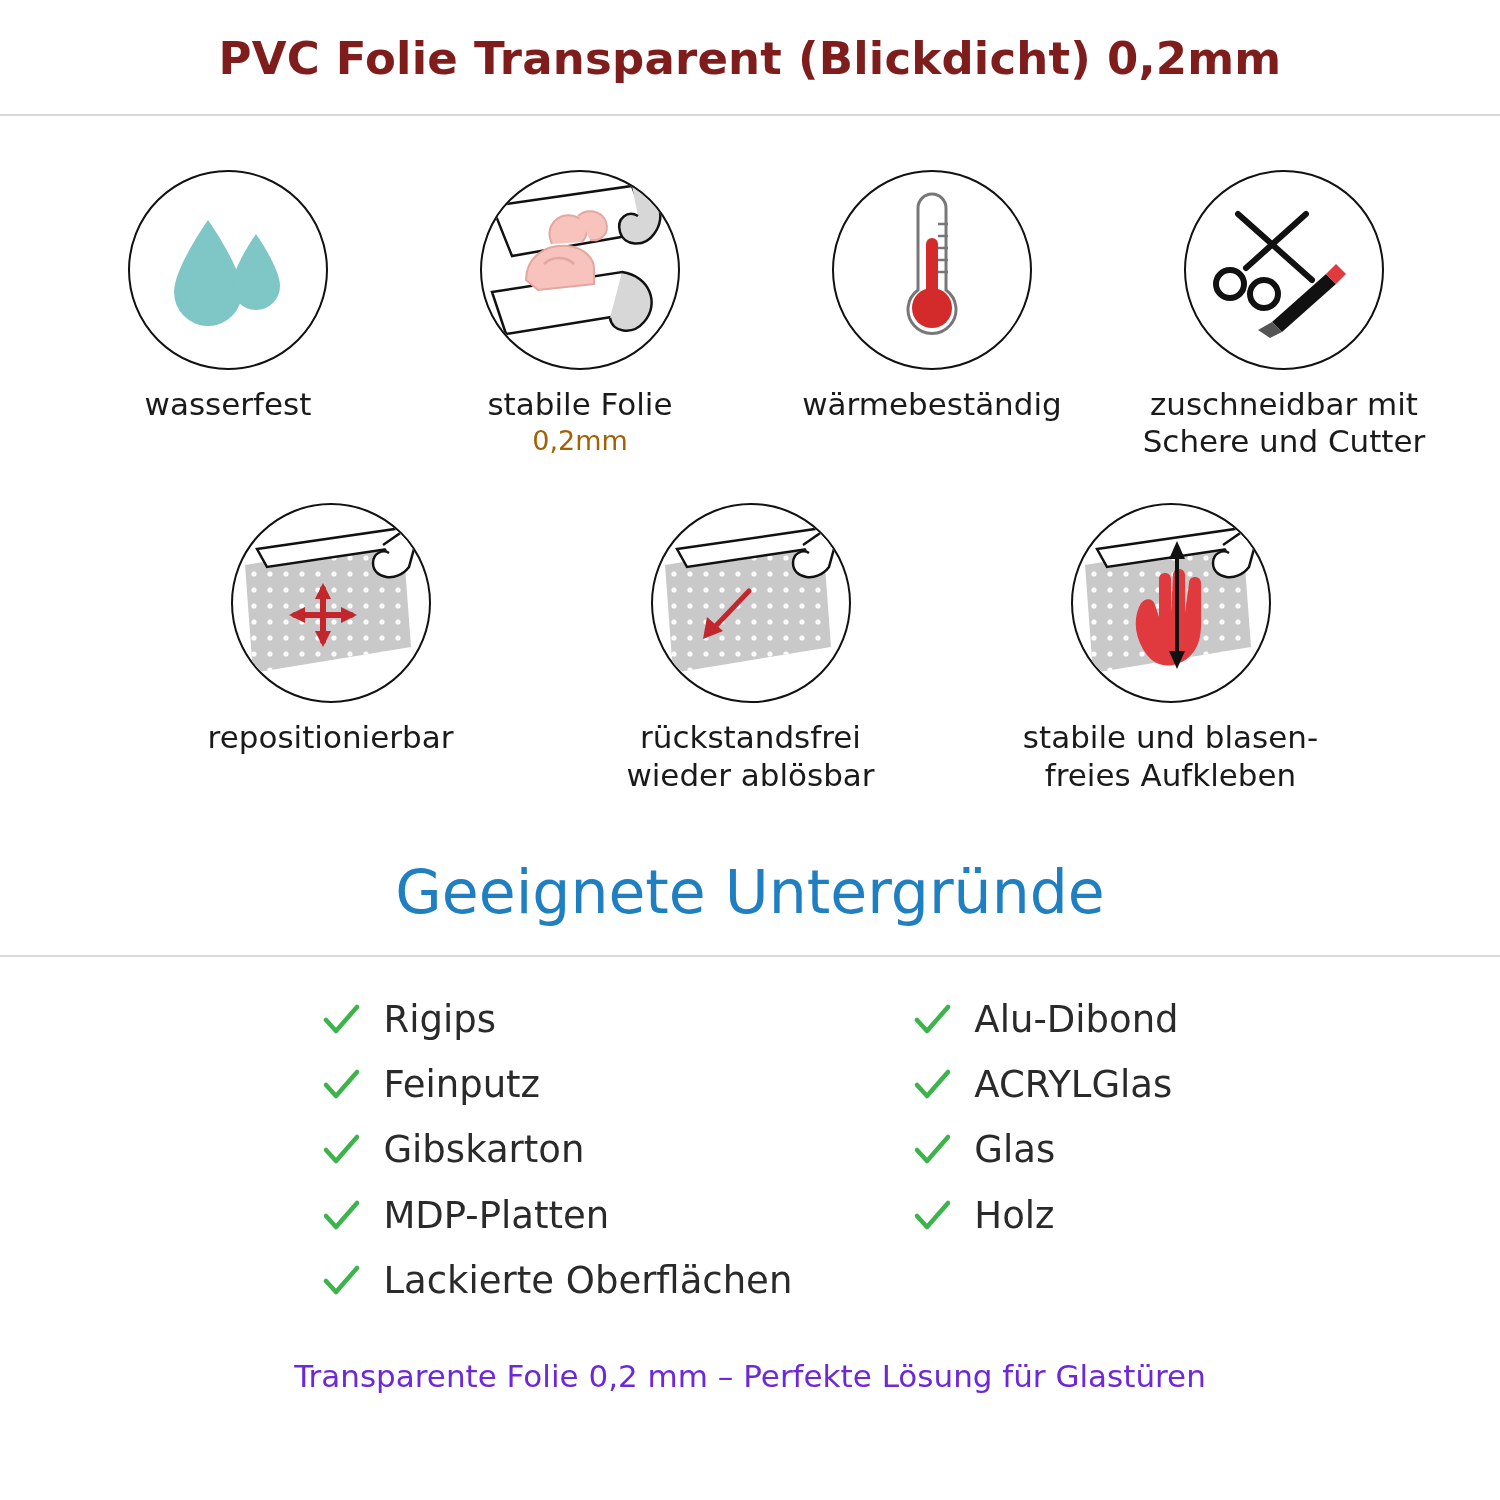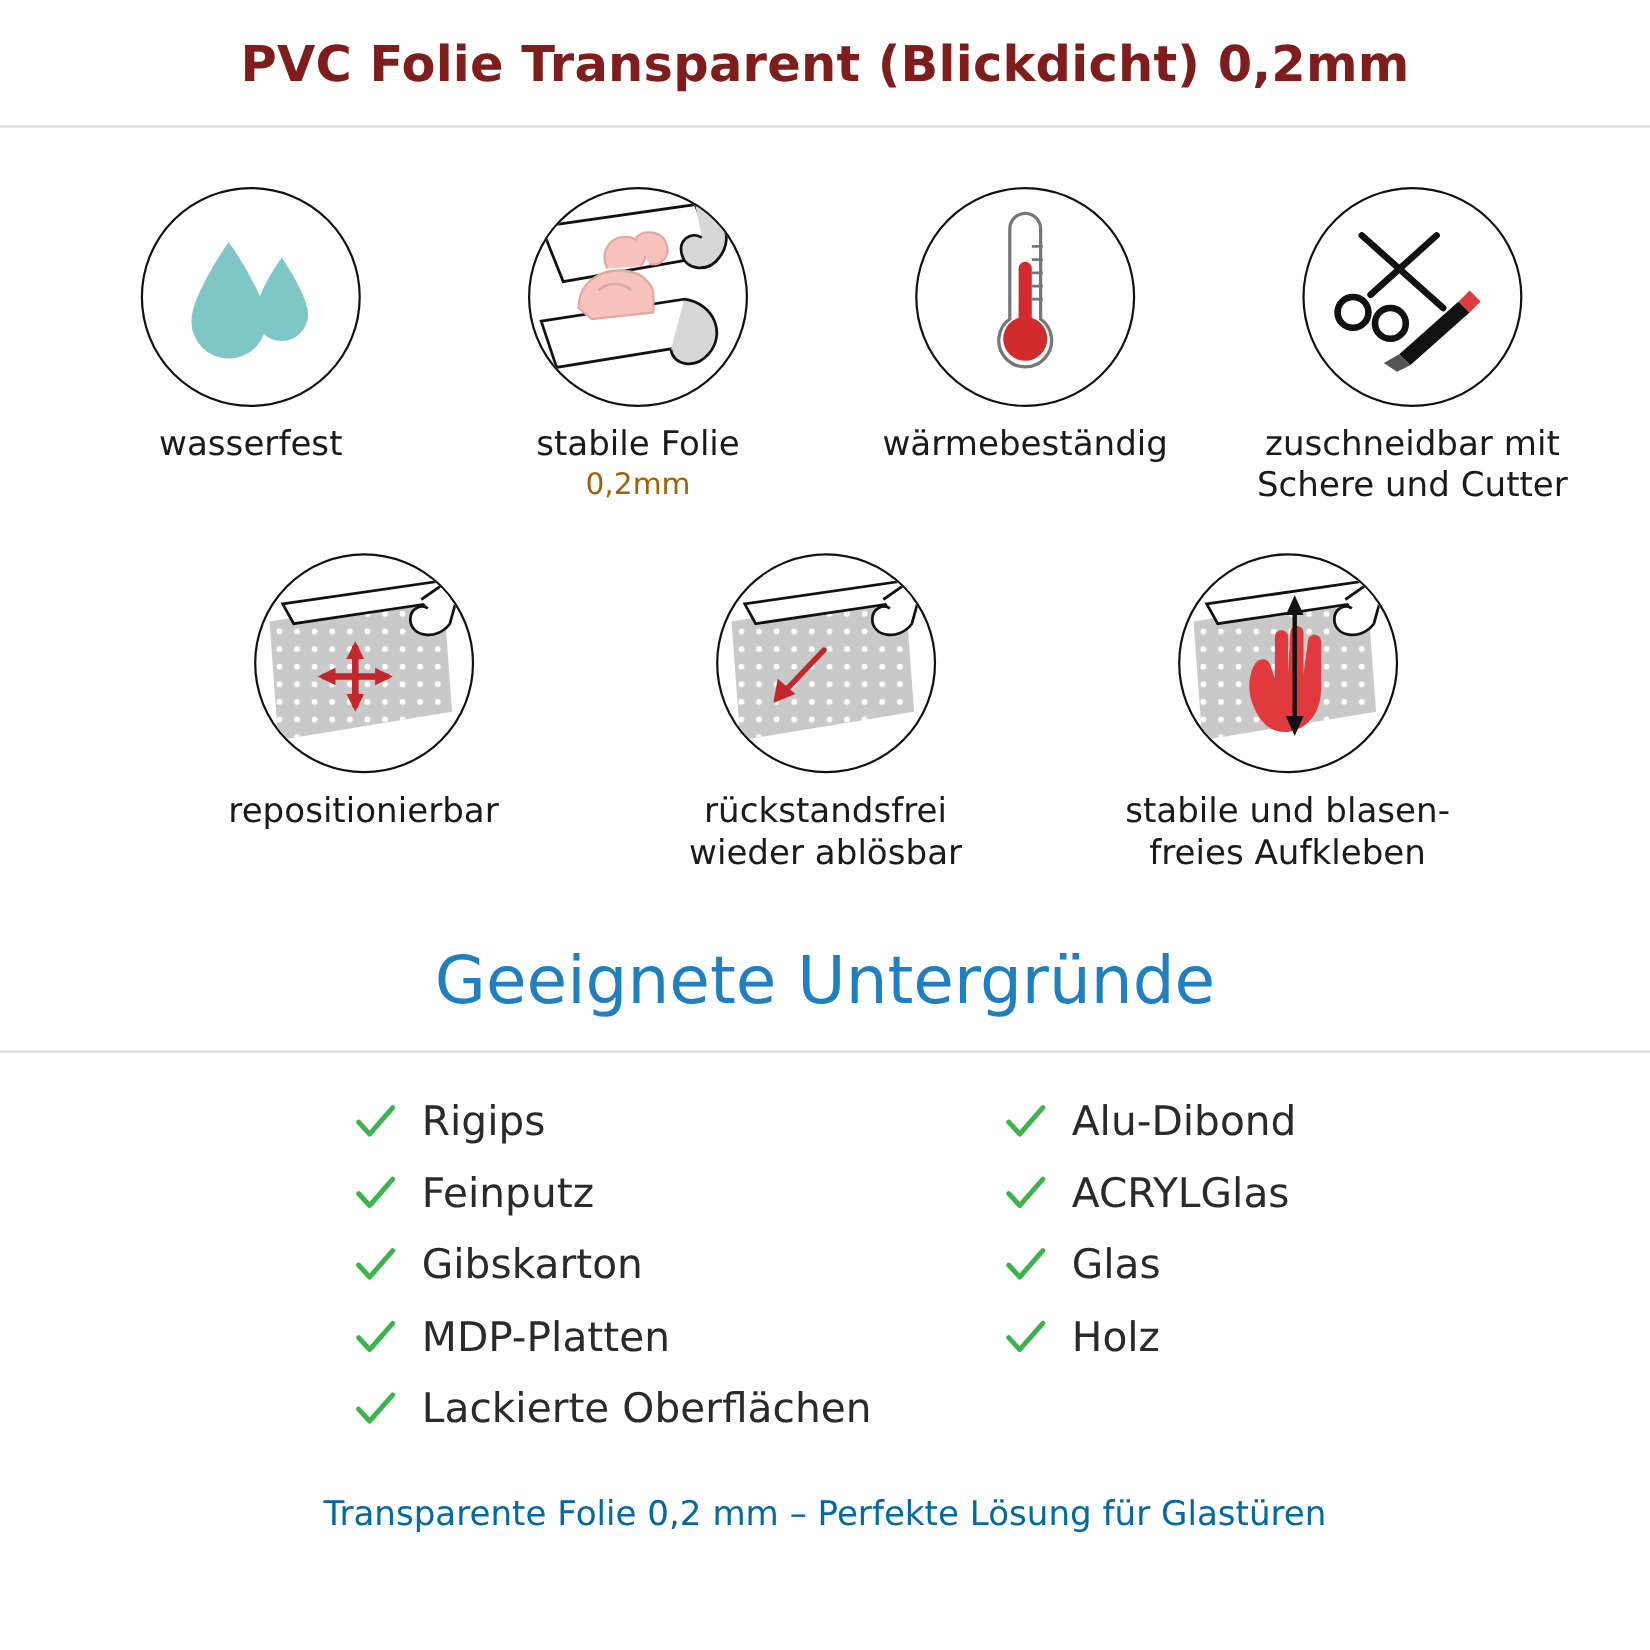--- a/index.html
+++ b/index.html
@@ -126,21 +126,21 @@
   }
   .check {
     width: 40px;
     height: 40px;
     flex: 0 0 40px;
     display: inline-block;
   }
   .footer-note {
     text-align: center;
     font-size: 31px;
-    color: #0369a1;
+    color: #6d28d9;
     margin-top: 54px;
   }
 </style>
 </head>
 <body>
 
 <div class="page">
 
   <div class="header">
     <div class="header-title">PVC Folie Transparent (Blickdicht) 0,2mm</div>

